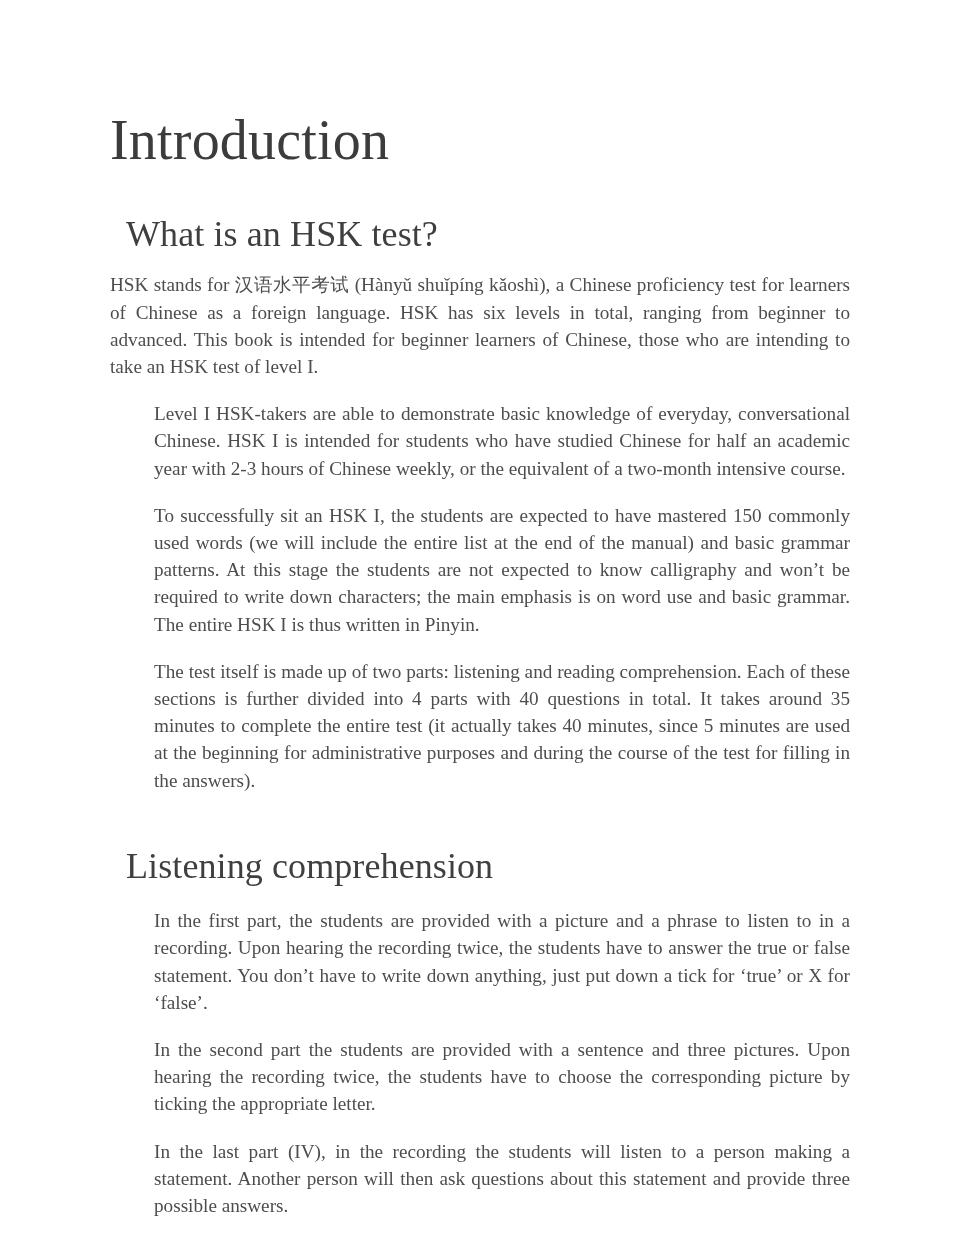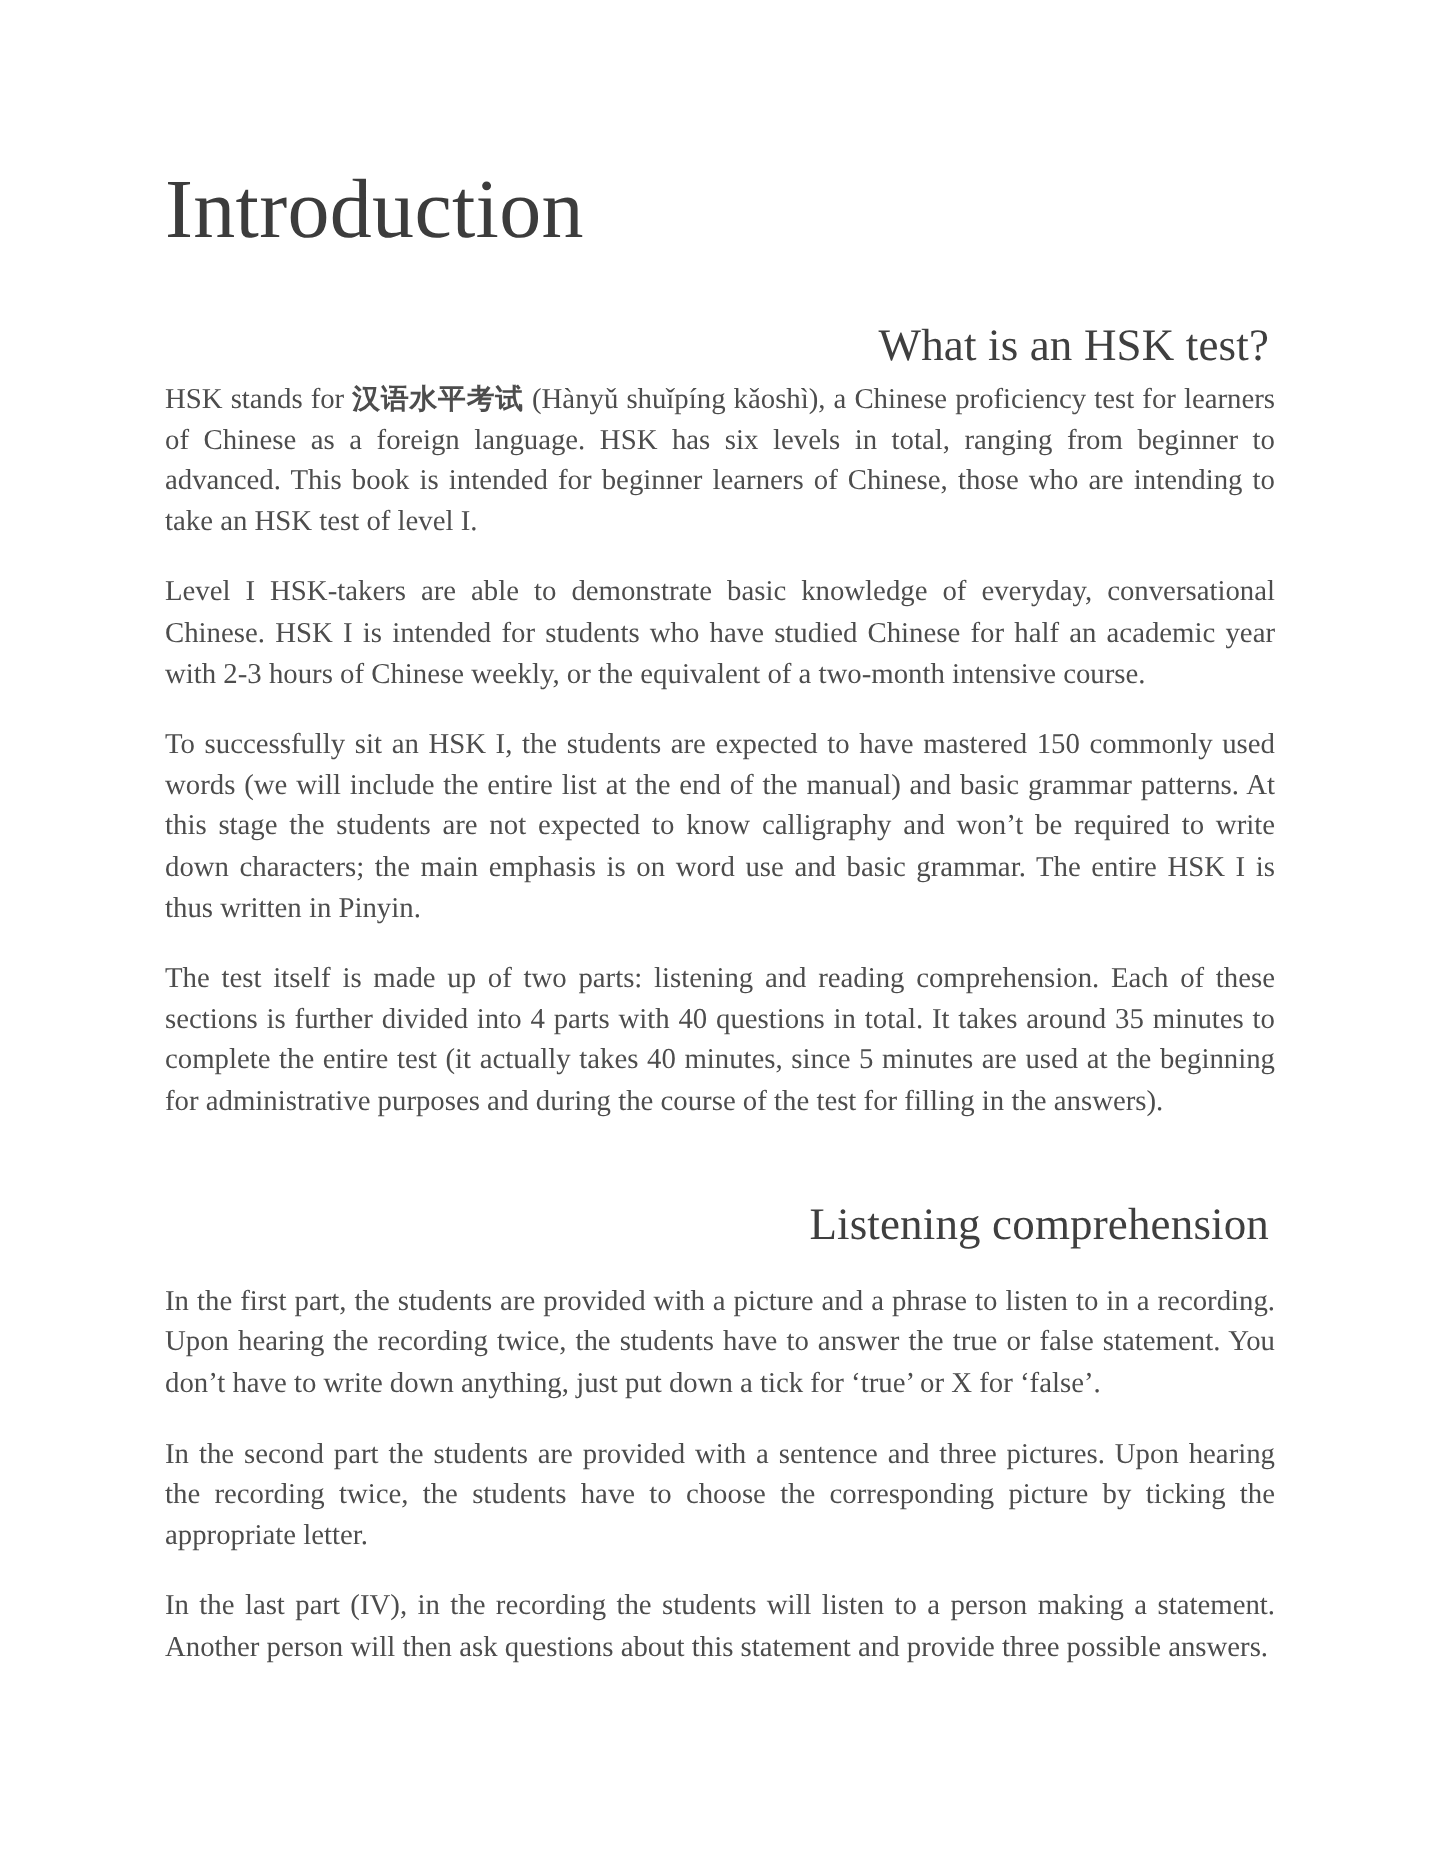--- a/index.html
+++ b/index.html
@@ -35,27 +35,26 @@
     font-size: 56px;
     font-weight: 400;
     color: #3c3c3c;
     line-height: 1.0;
     margin: 0;
     padding-top: 112px;
     letter-spacing: 0.2px;
   }
 
   .section-heading {
-    font-size: 30px;
+    font-size: 36px;
     font-weight: 400;
     color: #3f3f3f;
     line-height: 1.15;
-    margin: 4px;
+    margin: 16px;
     letter-spacing: 0.1px;
-    text-align: right;
   }
 
   .section-heading.first {
     margin-top: 46px;
   }
 
   .section-heading.listening {
     margin-top: 52px;
   }
 
@@ -63,30 +62,30 @@
     font-size: 19.2px;
     line-height: 27.2px;
     text-align: justify;
     text-justify: inter-word;
     margin: 0;
     color: #4d4d4d;
   }
 
   p.body.gap {
     margin-top: 20px;
+    margin-left: 44px;
   }
 
   p.body.tight {
     margin-top: 3px;
   }
 
   .hanzi {
     font-family: "DejaVu Sans", "Liberation Sans", sans-serif;
     font-size: 18.5px;
-    font-weight: bold;
   }
 </style>
 </head>
 <body>
 
 <div class="page">
   <div class="content">
 
     <h1 class="doc-title">Introduction</h1>
 

